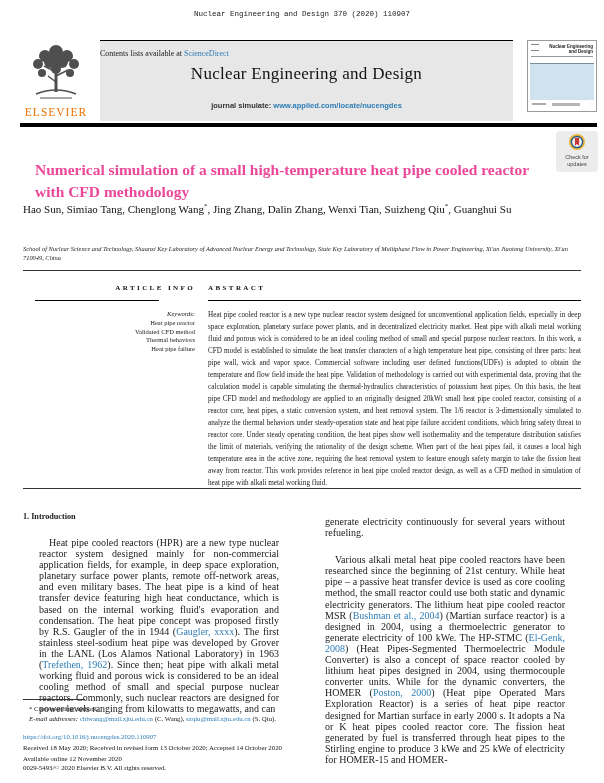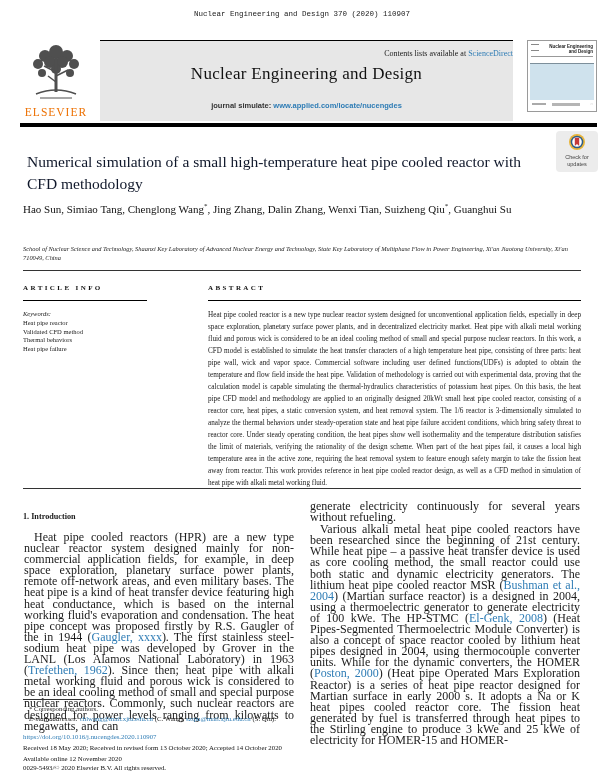--- a/index.html
+++ b/index.html
@@ -4,21 +4,21 @@
 <style>
   html,body{margin:0;padding:0;background:#fff;}
   .page{position:relative;width:604px;height:783px;background:#fff;overflow:hidden;
         font-family:"Liberation Serif",serif;color:#1a1a1a;}
   .link{color:var(--link,#2e7cb5);}
   .em{font-style:italic;}
 
   .citation{position:absolute;top:10px;left:0;width:100%;text-align:center;font-size:7.5px;color:#222;font-family:Liberation Mono, monospace;}
 
   .mast-bg{position:absolute;left:100px;top:40px;width:413px;height:80px;background:var(--mast_bg,#e7e7e7);border-top:1.5px solid #000;}
-  .mast-contents{position:absolute;left:100px;top:49px;width:413px;text-align:right;font-size:8px;}
+  .mast-contents{position:absolute;left:100px;top:49px;width:413px;text-align:left;font-size:8px;}
   .mast-title{position:absolute;left:100px;top:64px;width:413px;text-align:center;font-size:17px;letter-spacing:.3px;color:#111;}
   .mast-home{position:absolute;left:100px;top:101px;width:413px;text-align:center;font-size:7.5px;font-family:"Liberation Sans",sans-serif;font-weight:bold;color:#333;}
 
   .logo-block{position:absolute;left:16px;top:43px;width:80px;text-align:center;}
   .logo-word{font-size:11.5px;letter-spacing:1px;color:var(--elsevier_orange,#ed7103);margin-top:1px;font-family:"Liberation Serif",serif;}
 
   .cover{position:absolute;left:527px;top:40px;width:70px;height:72px;background:#fff;border:1px solid #9a9a9a;box-sizing:border-box;}
   .cover-title{position:absolute;right:3px;top:3px;width:44px;text-align:right;font-size:4.5px;line-height:5px;font-weight:bold;font-family:"Liberation Sans",sans-serif;color:#222;}
   .cover-corner{position:absolute;left:3px;top:3px;width:8px;height:5px;border-top:1px solid #888;border-bottom:1px solid #888;}
   .cover-sub{position:absolute;left:3px;right:3px;top:15px;height:1px;background:#999;}
@@ -26,42 +26,42 @@
   .cover-footline{position:absolute;bottom:6px;left:4px;width:14px;height:2px;background:#aaa;}
   .cover-footline2{position:absolute;bottom:5px;left:24px;width:28px;height:3px;background:#b5b5b5;}
   .cover-squiggle{position:absolute;bottom:4px;right:3px;font-size:5px;color:#888;font-style:italic;}
 
   .thick-rule{position:absolute;left:20px;right:7px;top:123px;height:4px;background:#000;}
 
   .check-badge{position:absolute;left:556px;top:131px;width:42px;height:41px;background:#ececec;border-radius:4px;text-align:center;cursor:pointer;}
   .badge-icon{margin-top:3px;}
   .badge-label{font-size:5.5px;line-height:6.5px;color:#444;font-family:"Liberation Sans",sans-serif;width:30px;margin:0 auto;}
 
-  .title{position:absolute;left:23px;top:147px;width:520px;font-size:15.5px;line-height:21.5px;font-weight:normal;color:#0f172a;margin:4px;}
+  .title{position:absolute;left:23px;top:147px;width:520px;font-size:15.5px;line-height:21.5px;font-weight:bold;color:#ec4899;margin:12px;}
   .authors{position:absolute;left:23px;top:202px;width:548px;font-size:11px;line-height:15.5px;color:#111;}
   .star{vertical-align:super;font-size:7px;line-height:0;}
   .affiliation{position:absolute;left:23px;top:245px;width:548px;font-size:6.4px;line-height:8.8px;font-style:italic;color:#222;}
 
   .rule-a{position:absolute;left:23px;right:23px;top:270px;height:1px;background:#333;}
   .rule-b{position:absolute;left:23px;right:23px;top:488px;height:1px;background:#333;}
 
-  .info-col{position:absolute;left:23px;top:284px;width:160px;}
+  .info-col{position:absolute;left:35px;top:284px;width:160px;text-align:right;}
   .sec-head{font-size:7px;font-weight:bold;letter-spacing:2.4px;color:#111;}
   .info-rule{width:124px;height:1px;background:#000;margin:8px 0 9px;}
   .kw-label{font-size:6.5px;font-style:italic;margin-bottom:2px;}
   .kw{font-size:6.5px;line-height:8.6px;}
 
   .abs-col{position:absolute;left:208px;top:284px;width:373px;}
   .abs-rule{width:100%;height:1px;background:#000;margin:8px 0 8px;}
   .abs-text{font-size:7.2px;line-height:12px;text-align:justify;margin:0;}
 
   .col-left{position:absolute;left:23px;top:500px;width:272px;}
   .col-right{position:absolute;left:309px;top:500px;width:272px;}
   .sec1{font-size:8.2px;font-weight:bold;margin:12px 0 11px 0;}
-  .bodyp{font-size:12px;line-height:11.1px;text-align:justify;margin:1px;}
+  .bodyp{font-size:10px;line-height:11.1px;text-align:justify;margin:16px;}
   .indent{text-indent:10px;}
 
   .footnote{position:absolute;left:23px;top:699px;width:300px;font-size:6.8px;line-height:9.5px;}
   .fn-rule{width:62px;height:1px;background:#333;margin-bottom:4px;}
   .fn-line{margin-left:6px;}
 
   .footer{position:absolute;left:23px;top:733px;width:558px;font-size:6.8px;}
   .f-doi{margin-bottom:4px;}
   .f-rec{margin-bottom:4px;color:#111;}
   .f-avail{line-height:8.5px;color:#111;}

